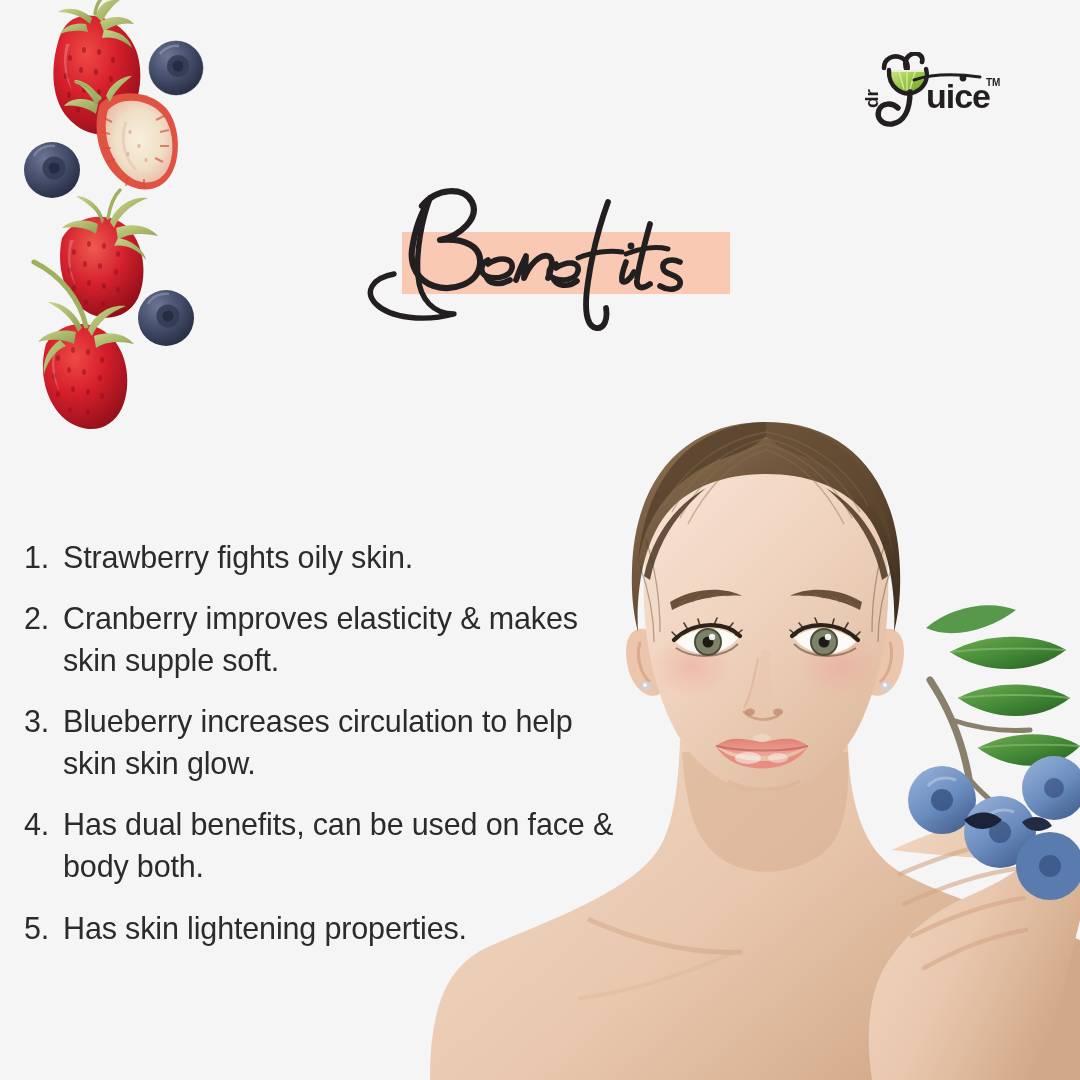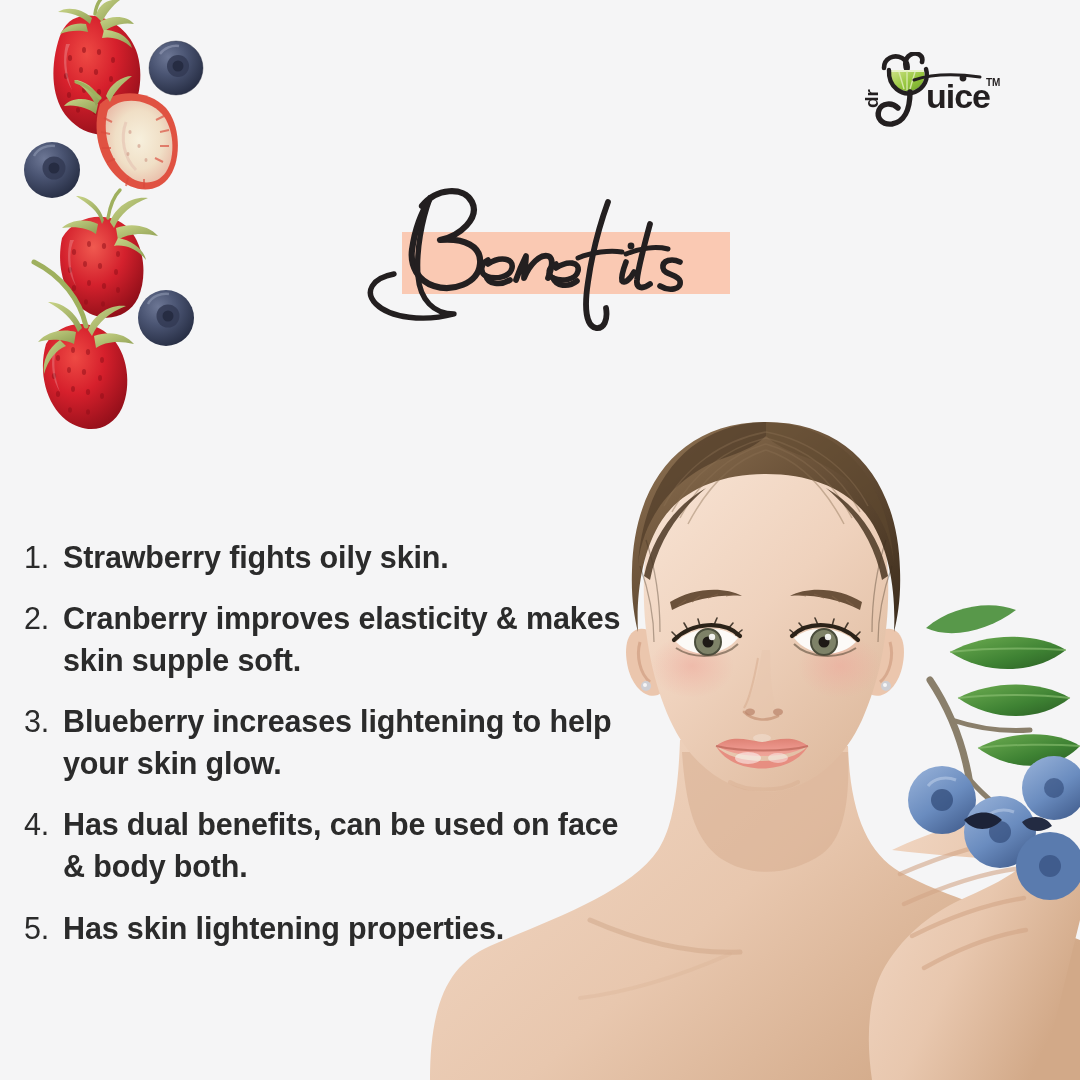--- a/index.html
+++ b/index.html
@@ -65,21 +65,20 @@
     font-family:"Liberation Sans", sans-serif;
   }
   .list-item:last-child { margin-bottom:0; }
   .li-num {
     flex:0 0 auto;
     width:39px;
     text-align:left;
   }
   .li-text {
     flex:1 1 auto;
-    font-weight:bold;
   }
 
   
   #photo {
     position:absolute;
     left:430px; top:380px;
     width:650px; height:700px;
     overflow:hidden;
   }
   #photo svg { display:block; }
@@ -360,21 +359,21 @@
       <span class="li-text">Strawberry fights oily skin.</span>
     </div>
 
     <div class="list-item">
       <span class="li-num">2.</span>
       <span class="li-text">Cranberry improves elasticity &amp; makes skin supple soft.</span>
     </div>
 
     <div class="list-item">
       <span class="li-num">3.</span>
-      <span class="li-text">Blueberry increases lightening to help your skin glow.</span>
+      <span class="li-text">Blueberry increases circulation to help skin skin glow.</span>
     </div>
 
     <div class="list-item">
       <span class="li-num">4.</span>
       <span class="li-text">Has dual benefits, can be used on face &amp; body both.</span>
     </div>
 
     <div class="list-item">
       <span class="li-num">5.</span>
       <span class="li-text">Has skin lightening properties.</span>

